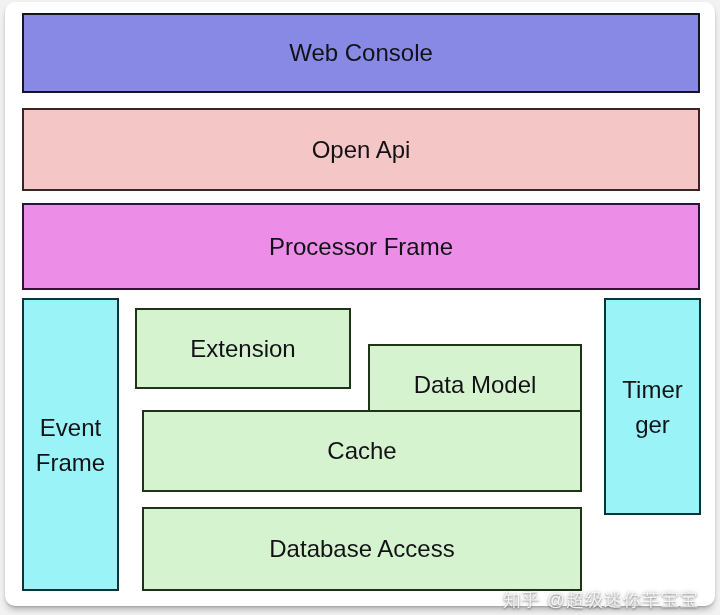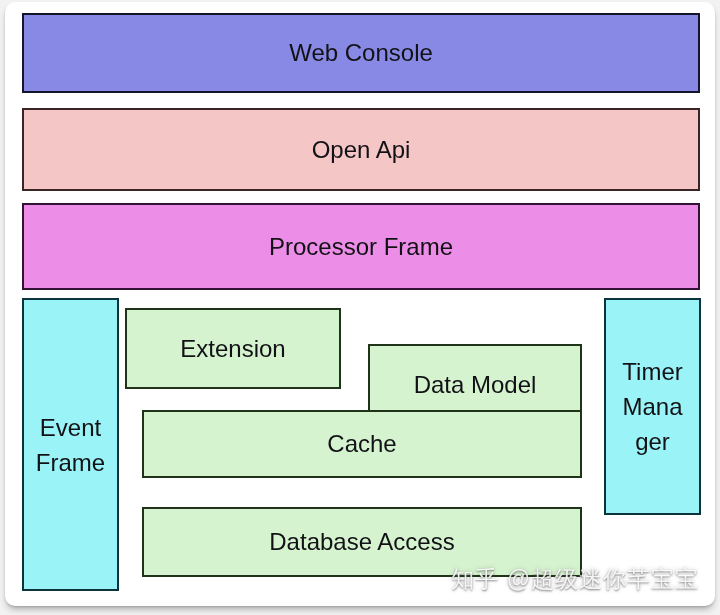--- a/index.html
+++ b/index.html
@@ -45,30 +45,30 @@
   .side-col {
     background: #9af3f7;
     border-color: #0c343d;
     flex-direction: column;
     line-height: 35px;
   }
   .event-frame   { left: 17px;  top: 296px; width: 97px; height: 293px; }
   .timer-manager { left: 599px; top: 296px; width: 97px; height: 217px; }
 
   .module { background: #d6f3cf; border-color: #1e3317; }
-  .extension       { left: 120px; top: 306px; width: 216px; height: 81px; }
+  .extension       { left: 130px; top: 306px; width: 216px; height: 81px; }
   .data-model      { left: 363px; top: 306px; width: 214px; height: 81px; margin-top: 36px; }
-  .cache           { left: 137px; top: 408px; width: 440px; height: 68px; }
-  .database-access { left: 137px; top: 505px; width: 440px; height: 70px; }
+  .cache           { left: 137px; top: 408px; width: 440px; height: 82px; }
+  .database-access { left: 137px; top: 505px; width: 440px; height: 84px; }
 
   .watermark {
     position: absolute;
     right: 16px;
-    top: 562px;
-    font-size: 23px;
+    top: 586px;
+    font-size: 18px;
     letter-spacing: 1px;
     color: rgba(255,255,255,0.88);
     text-shadow: 0 1px 2px rgba(70,70,70,0.65), 0 0 4px rgba(90,90,90,0.35);
     white-space: nowrap;
     pointer-events: none;
   }
 </style>
 </head>
 <body>
 
@@ -103,20 +103,19 @@
     <div class="box module cache">
       <span>Cache</span>
     </div>
 
     <div class="box module database-access">
       <span>Database Access</span>
     </div>
 
     <div class="box side-col timer-manager">
       <span>Timer</span>
-      <span>Mana</span>
       <span>ger</span>
     </div>
 
     <div class="watermark">知乎 @超级迷你芊宝宝</div>
 
   </div>
 </div>
 
 </body></html>

